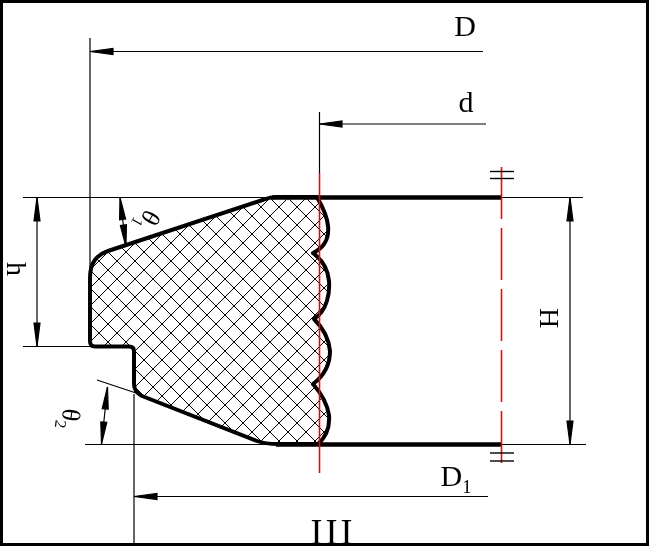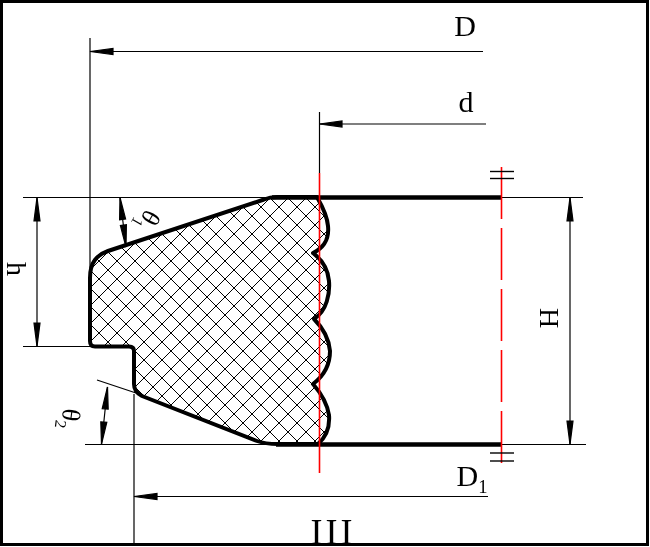--- a/index.html
+++ b/index.html
@@ -16,21 +16,21 @@
     color:#000;
     font-size:30px;
     line-height:1;
     white-space:nowrap;
     transform:translate(-50%,-50%);
   }
   .lbl sub{font-size:0.62em;line-height:0;}
   .rot90{transform:translate(-50%,-50%) rotate(90deg);}
   #lbl-D {left:465px;top:26px;}
   #lbl-d {left:466px;top:102px;}
-  #lbl-D1{left:472px;top:476px;}
+  #lbl-D1{left:456px;top:476px;}
   #lbl-H {left:549px;top:318px;font-size:28px;}
   #lbl-h {left:16px;top:269px;font-size:28px;}
   #lbl-th1{left:148px;top:221px;font-size:26px;transform:translate(-50%,-50%) rotate(120deg);}
   #lbl-th2{left:70px;top:419px;font-size:26px;transform:translate(-50%,-50%) rotate(97deg);}
   #lbl-III{left:333px;top:532px;font-size:36px;letter-spacing:3px;}
 </style>
 </head>
 <body>
 
 <div id="stage">

